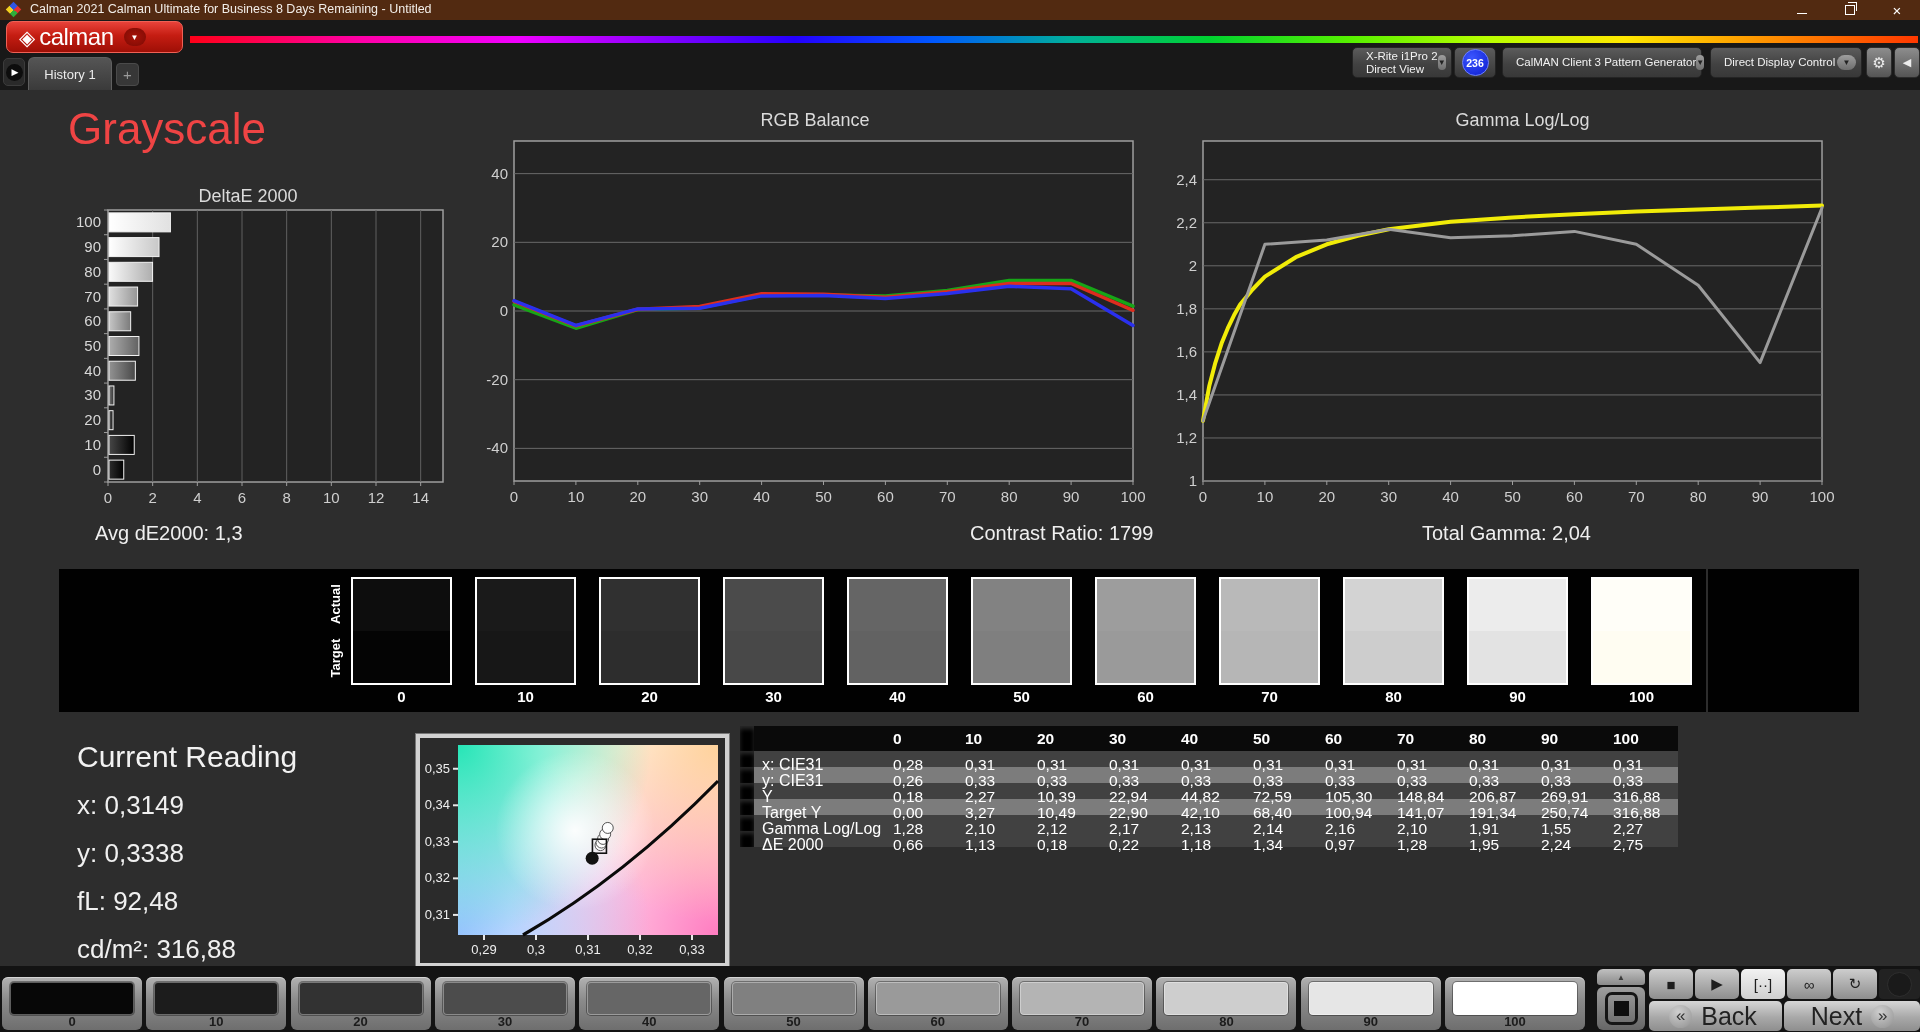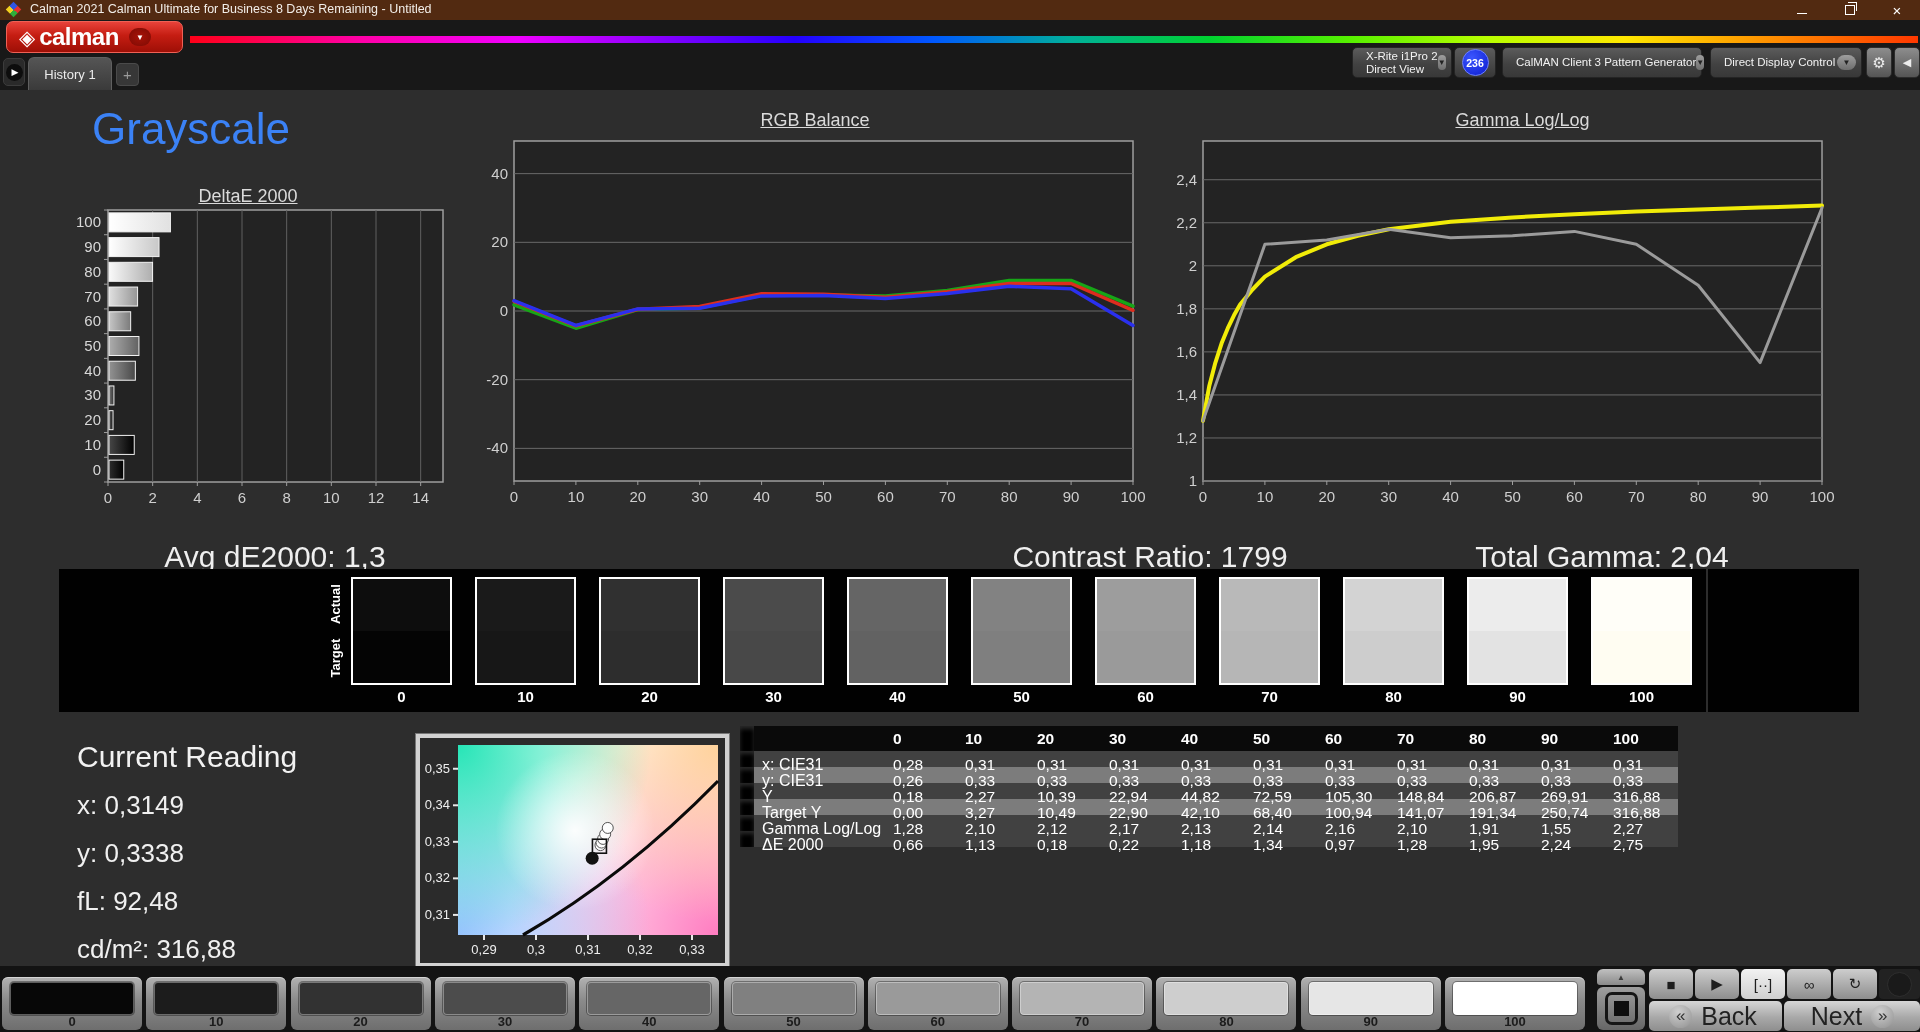--- a/index.html
+++ b/index.html
@@ -16,21 +16,21 @@
   .restore-glyph{width:8px;height:8px;border:1.3px solid #fff;position:relative;background:#522a11;}
   .restore-glyph:before{content:"";position:absolute;left:2px;top:-4px;width:8px;height:8px;border:1.3px solid #fff;border-bottom:none;border-left:none;}
   .close-glyph{font-size:15px;line-height:15px;}
 
   
   .topstrip{left:0;top:20px;width:1920px;height:70px;background:#181818;}
   .calman-btn{left:6px;top:21px;width:177px;height:32px;border-radius:7px;
     background:linear-gradient(#e8423a 0%,#c51d12 45%,#9e0f06 100%);border:1px solid #ef6156;
     display:flex;align-items:center;box-sizing:border-box;}
   .calman-diamond{color:#fff;font-size:21px;margin:0 4px 0 12px;line-height:21px;}
-  .calman-text{color:#fff;font-size:24px;font-weight:bold;letter-spacing:-0.5px;}
+  .calman-text{color:#fff;font-size:24px;font-weight:normal;letter-spacing:-0.5px;}
   .calman-caret{margin-left:10px;width:22px;height:18px;border-radius:9px;background:radial-gradient(#a81208,#7c0b04);
     display:flex;align-items:center;justify-content:center;color:#fff;font-size:8px;}
   .rainbow{left:190px;top:36px;width:1728px;height:7px;
     background:linear-gradient(90deg,#ff0018 0%,#ff00a8 10%,#f000ff 19%,#8a00ff 27%,#2400ff 35%,#0058ff 43%,#00b09a 51%,#00d230 59%,#55f000 67%,#b8ff00 75%,#ffe800 83%,#ff9400 91%,#ff3800 100%);}
 
   
   .nav-arrow-btn{left:3px;top:58px;width:22px;height:28px;background:#2a2a2a;border:1px solid #3c3c3c;border-radius:5px;
     display:flex;align-items:center;justify-content:center;box-sizing:border-box;}
   .nav-arrow-btn .circ{width:17px;height:17px;border-radius:50%;background:#0d0d0d;color:#fff;font-size:9px;
     display:flex;align-items:center;justify-content:center;padding-left:2px;box-sizing:border-box;}
@@ -48,23 +48,23 @@
   .caret-bub{margin-left:auto;margin-right:5px;width:19px;height:15px;border-radius:8px;
     background:linear-gradient(#9e9e9e,#6e6e6e);color:#222;font-size:8px;display:flex;align-items:center;justify-content:center;}
   .badge-btn{left:1454px;top:47px;width:42px;height:31px;background:linear-gradient(#5c5c5c,#383838);
     border:1px solid #242424;border-radius:5px;display:flex;align-items:center;justify-content:center;box-sizing:border-box;}
   .badge-circ{width:27px;height:27px;border-radius:50%;background:radial-gradient(circle at 35% 30%,#3a55ff,#0c1cce);
     border:1px solid #6d80ff;color:#fff;font-size:10.5px;font-weight:bold;display:flex;align-items:center;justify-content:center;box-sizing:border-box;}
   .sq-tool{top:47px;width:26px;height:31px;background:linear-gradient(#8d8d8d,#555);border:1px solid #2c2c2c;
     border-radius:5px;color:#ececec;display:flex;align-items:center;justify-content:center;box-sizing:border-box;font-size:15px;}
 
   
-  .page-title{left:92px;top:104px;font-size:44px;font-weight:300;color:#3b82f6;}
-  .chart-title{font-size:18px;color:#dadada;text-align:center;text-decoration:underline;}
-  .summary{top:540px;width:360px;text-align:center;font-size:30px;color:#efefef;white-space:nowrap;}
+  .page-title{left:68px;top:104px;font-size:44px;font-weight:300;color:#ef4444;}
+  .chart-title{font-size:18px;color:#dadada;text-align:center;}
+  .summary{top:522px;width:360px;text-align:left;font-size:20px;color:#efefef;white-space:nowrap;}
 
   
   .gstrip{left:59px;top:569px;width:1647px;height:143px;background:#010101;}
   .gstrip2{left:1708px;top:569px;width:151px;height:143px;background:#010101;}
   .vlabel{position:absolute;width:70px;height:14px;text-align:center;transform:rotate(-90deg);
     color:#fff;font-weight:bold;font-size:13px;line-height:14px;}
   .swatch{position:absolute;top:8px;width:101px;height:108px;border:2px solid #fff;box-sizing:border-box;}
   .swatch .half{width:100%;height:50%;}
   .sw-label{position:absolute;top:119px;width:101px;text-align:center;color:#fff;font-weight:bold;font-size:15px;}
 

